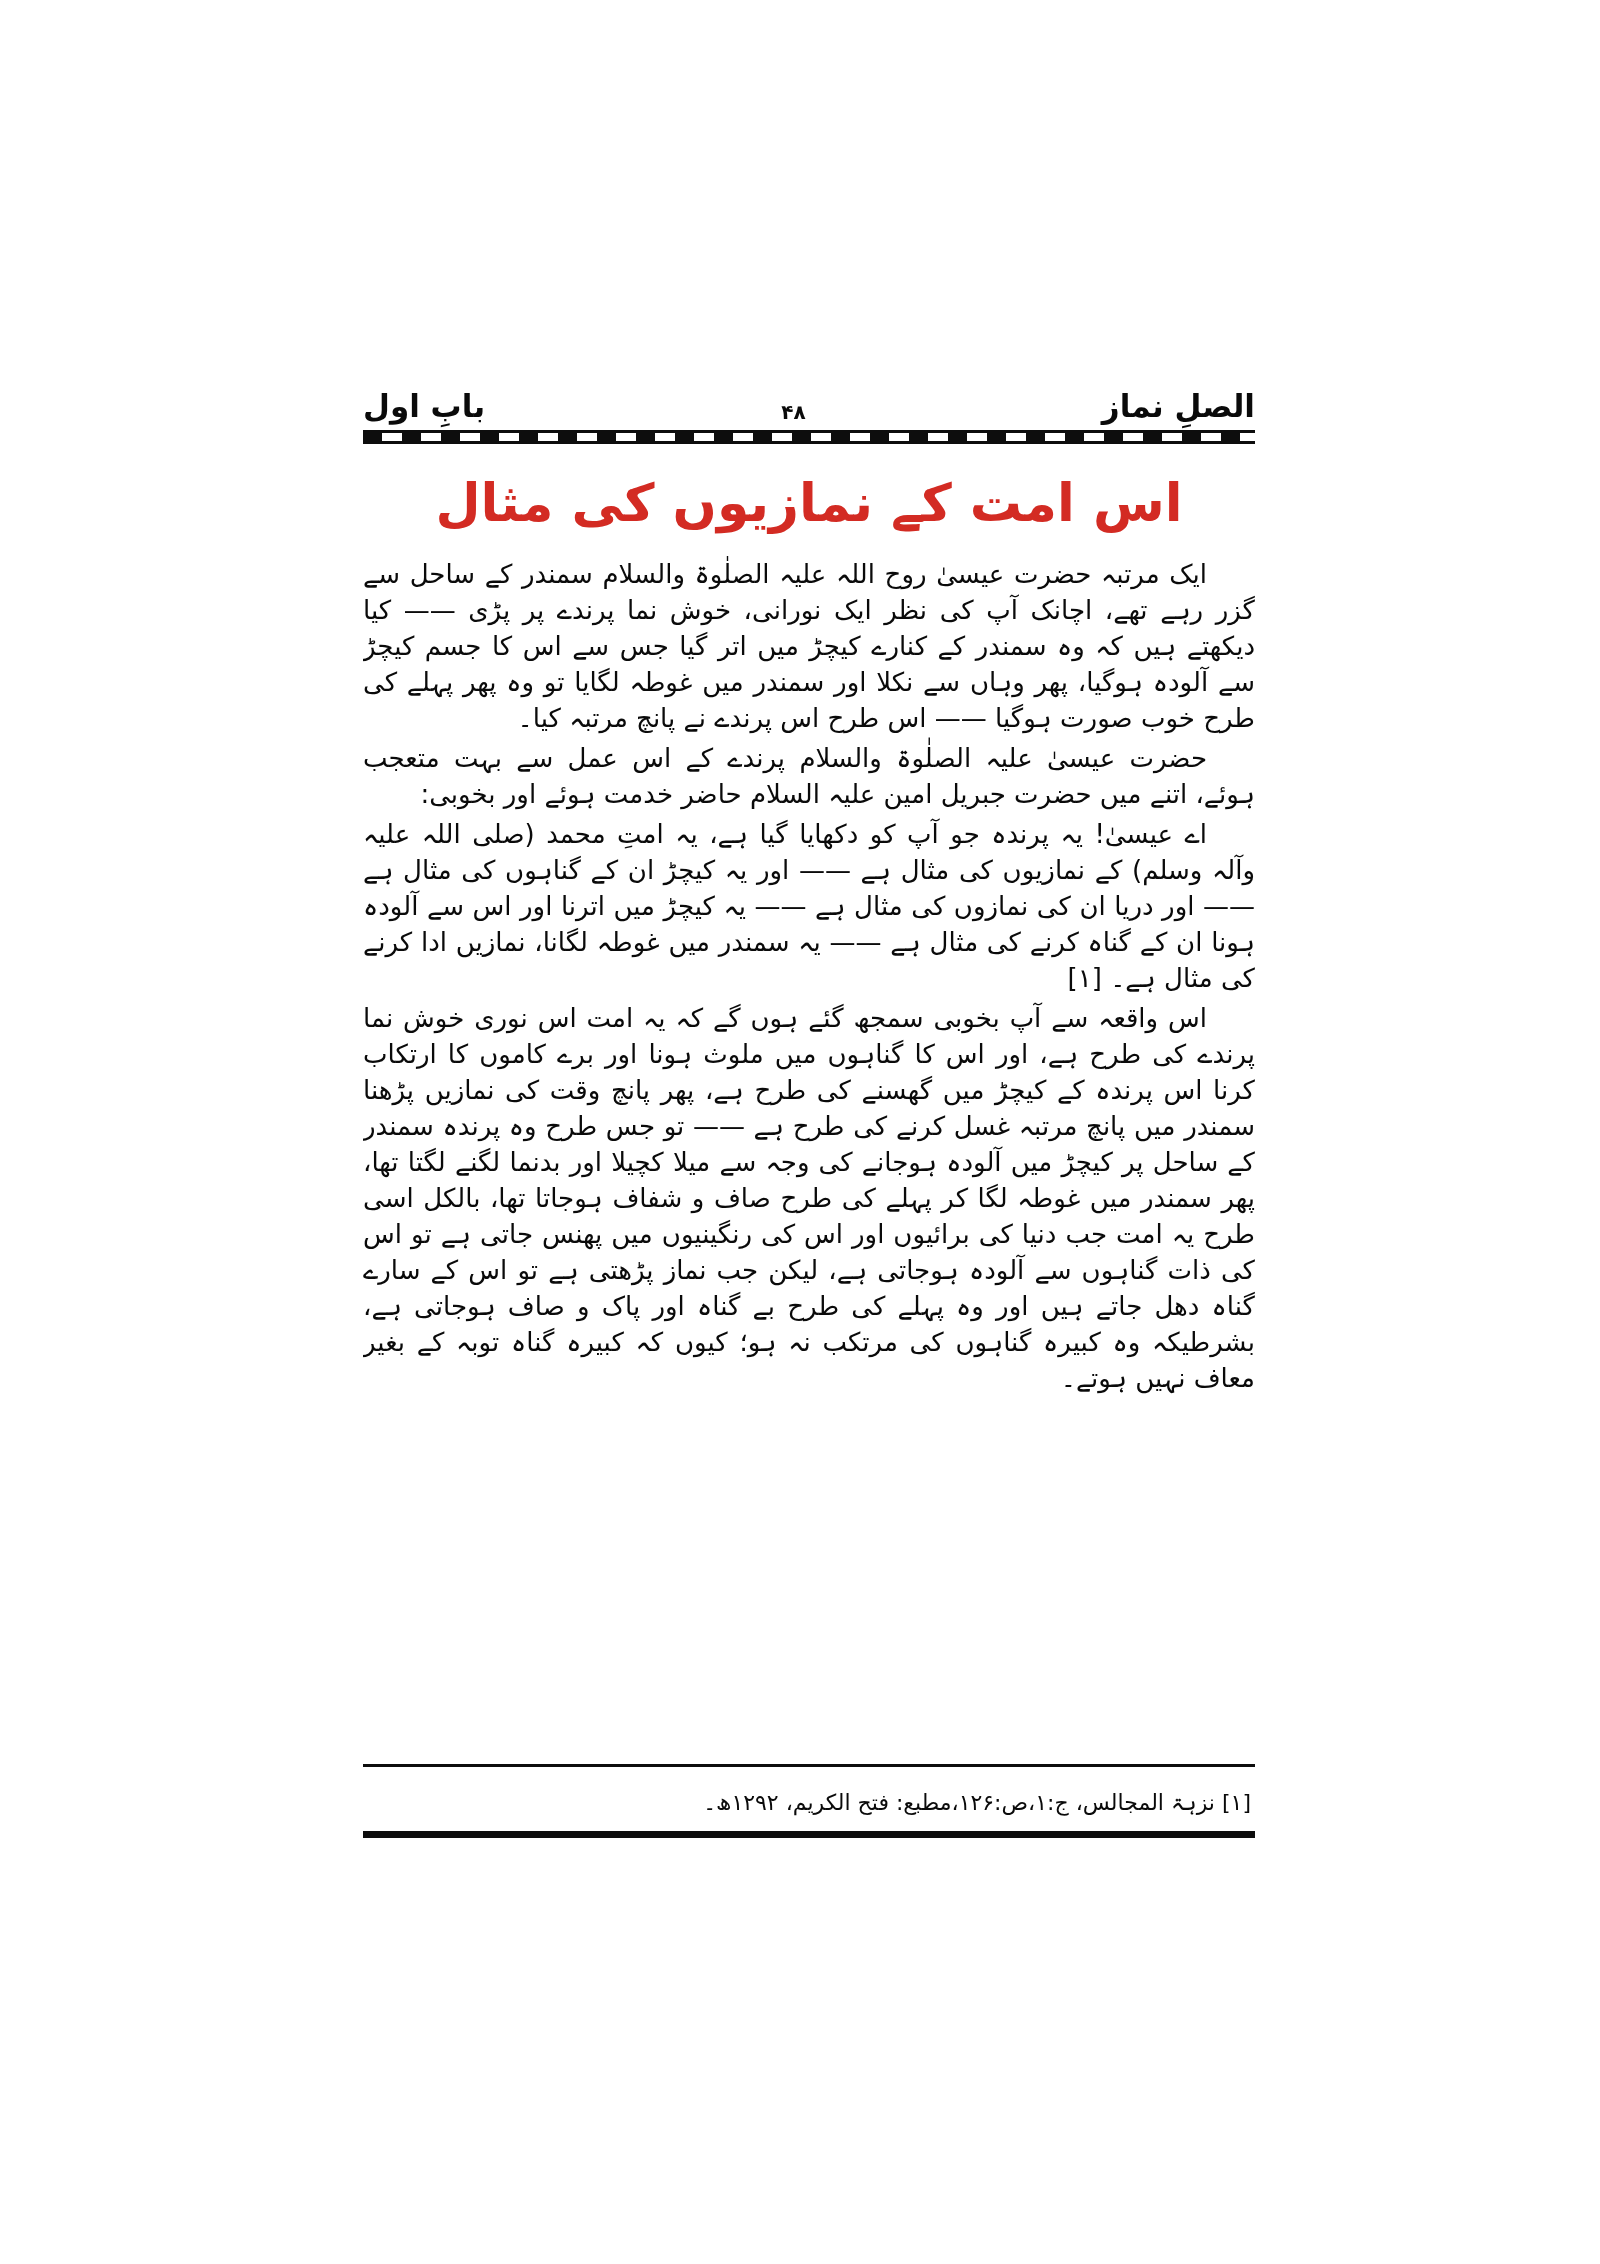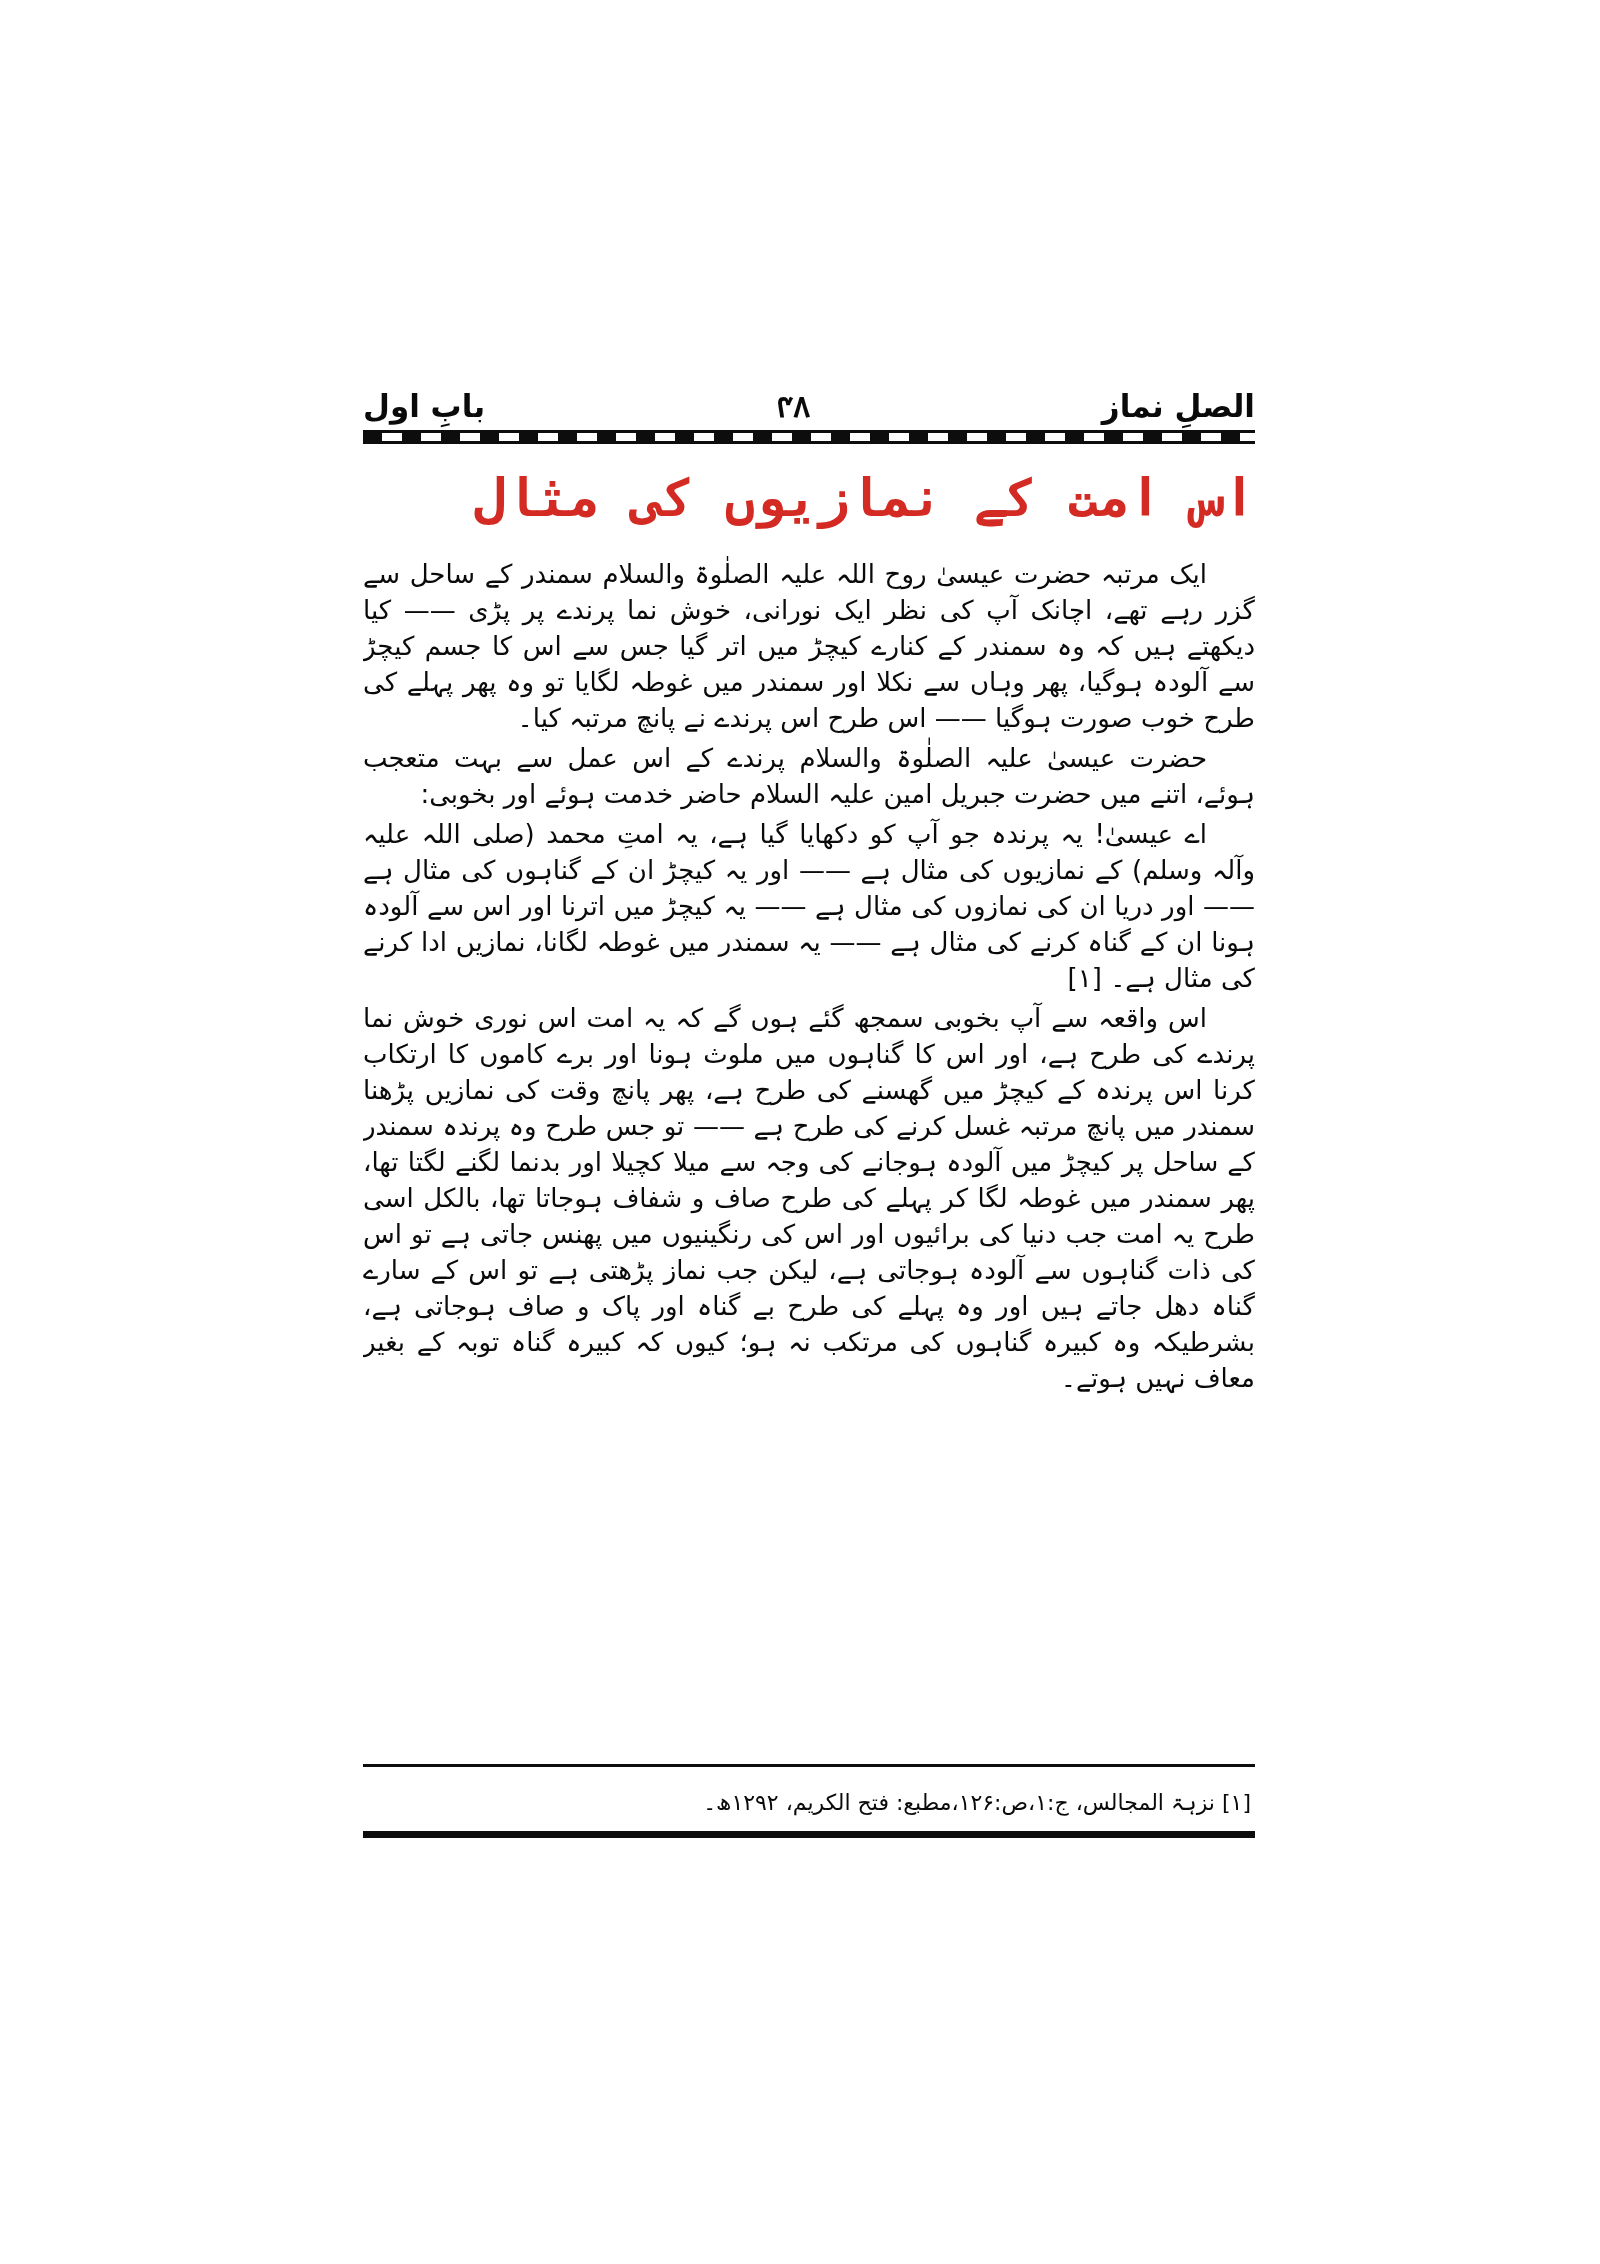--- a/index.html
+++ b/index.html
@@ -27,39 +27,38 @@
   .running-header {
     display: flex;
     justify-content: space-between;
     align-items: flex-end;
     height: 68px;
     font-size: 31px;
     font-weight: bold;
     padding-bottom: 6px;
   }
   .running-header .page-number {
-    font-size: 28px;
+    font-size: 20px;
     font-weight: bold;
     letter-spacing: 2px;
-    font-family: Liberation Serif, serif;
   }
   
   .dashed-rule {
     height: 8px;
     border-top: 3px solid #0d0d0d;
     border-bottom: 3px solid #0d0d0d;
     background: repeating-linear-gradient(90deg, #0d0d0d 0 19px, #ffffff 19px 39px);
   }
   
   .section-title {
+    text-align: center;
     font-size: 52px;
     font-weight: bold;
     line-height: 94px;
     margin: 12px 0 6px 0;
-    font-family: Liberation Mono, monospace;
   }
   
   .body-text {
     height: 1192px;
     overflow: hidden;
     font-size: 26px;
     line-height: 36px;
     text-align: justify;
   }
   .body-text p {

